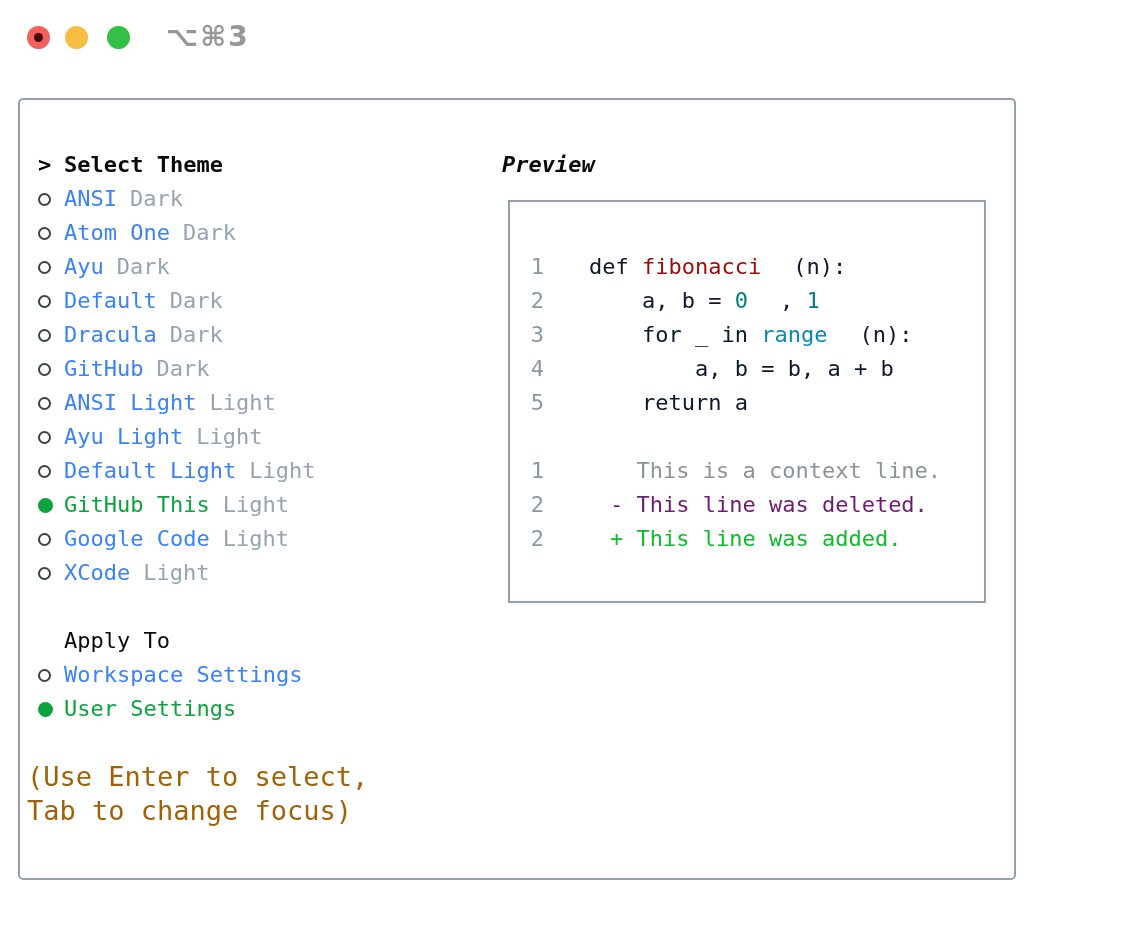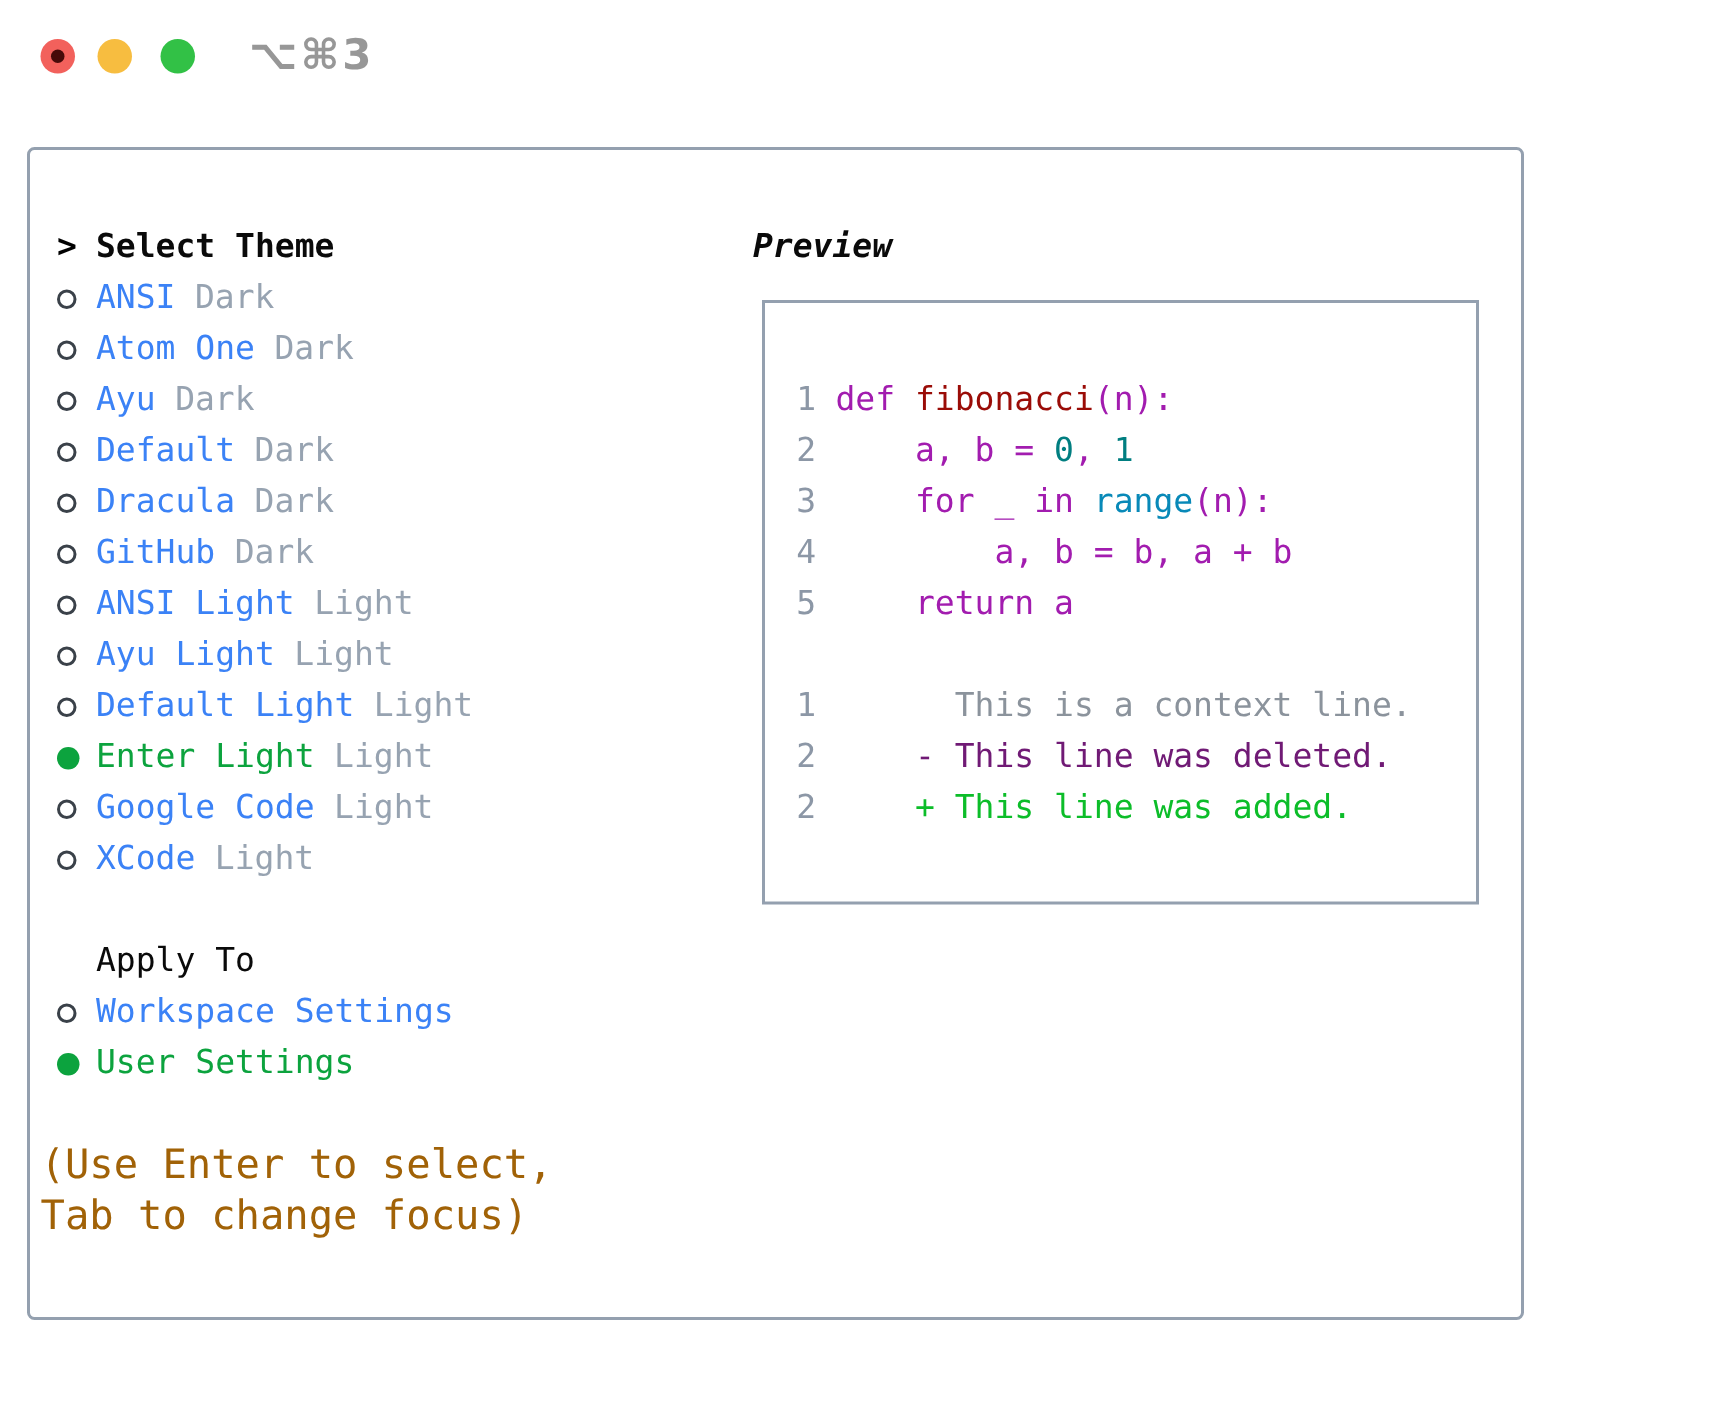--- a/index.html
+++ b/index.html
@@ -33,21 +33,21 @@
   .t-label.sel{color:#0ca33e;}
   .t-variant{color:#97a3b1;margin-left:13px;}
   .applycol{position:absolute;left:18px;top:524px;font-size:22px;line-height:34px;}
   .hint{position:absolute;left:7px;top:660px;width:400px;font-size:27px;line-height:34px;color:#a16207;}
   
   .preview-title{position:absolute;left:482px;top:48px;font-size:22px;line-height:34px;font-weight:700;color:#0a0a0a;font-style:italic;}
   .preview-box{position:absolute;left:488px;top:100px;width:474px;height:399px;border:2px solid #94a0af;background:#fff;overflow:hidden;}
   .codearea{padding:48px 0 0 18px;font-size:22px;line-height:34px;}
   .pline{height:34px;display:flex;white-space:pre;}
   .ln{flex:0 0 16px;width:16px;text-align:right;color:#8c97a6;margin-right:13px;}
-  .tok-fg{color:#a21caf;}
+  .tok-fg{color:#0f172a;margin-left:32px;}
   .tok-fn{color:#9a0c07;}
   .tok-num{color:#007e80;}
   .tok-builtin{color:#0889b8;}
   .d-context{color:#8b939c;}
   .d-deleted{color:#701a75;}
   .d-added{color:#0cbd29;}
 </style>
 </head>
 <body>
 
@@ -130,21 +130,21 @@
             <span class="gutter">
               <span class="radio"></span>
             </span>
             <span class="t-label">Default Light</span>
             <span class="t-variant">Light</span>
           </div>
           <div class="row">
             <span class="gutter">
               <span class="radio on"></span>
             </span>
-            <span class="t-label sel">Enter Light</span>
+            <span class="t-label sel">GitHub This</span>
             <span class="t-variant">Light</span>
           </div>
           <div class="row">
             <span class="gutter">
               <span class="radio"></span>
             </span>
             <span class="t-label">Google Code</span>
             <span class="t-variant">Light</span>
           </div>
           <div class="row">

